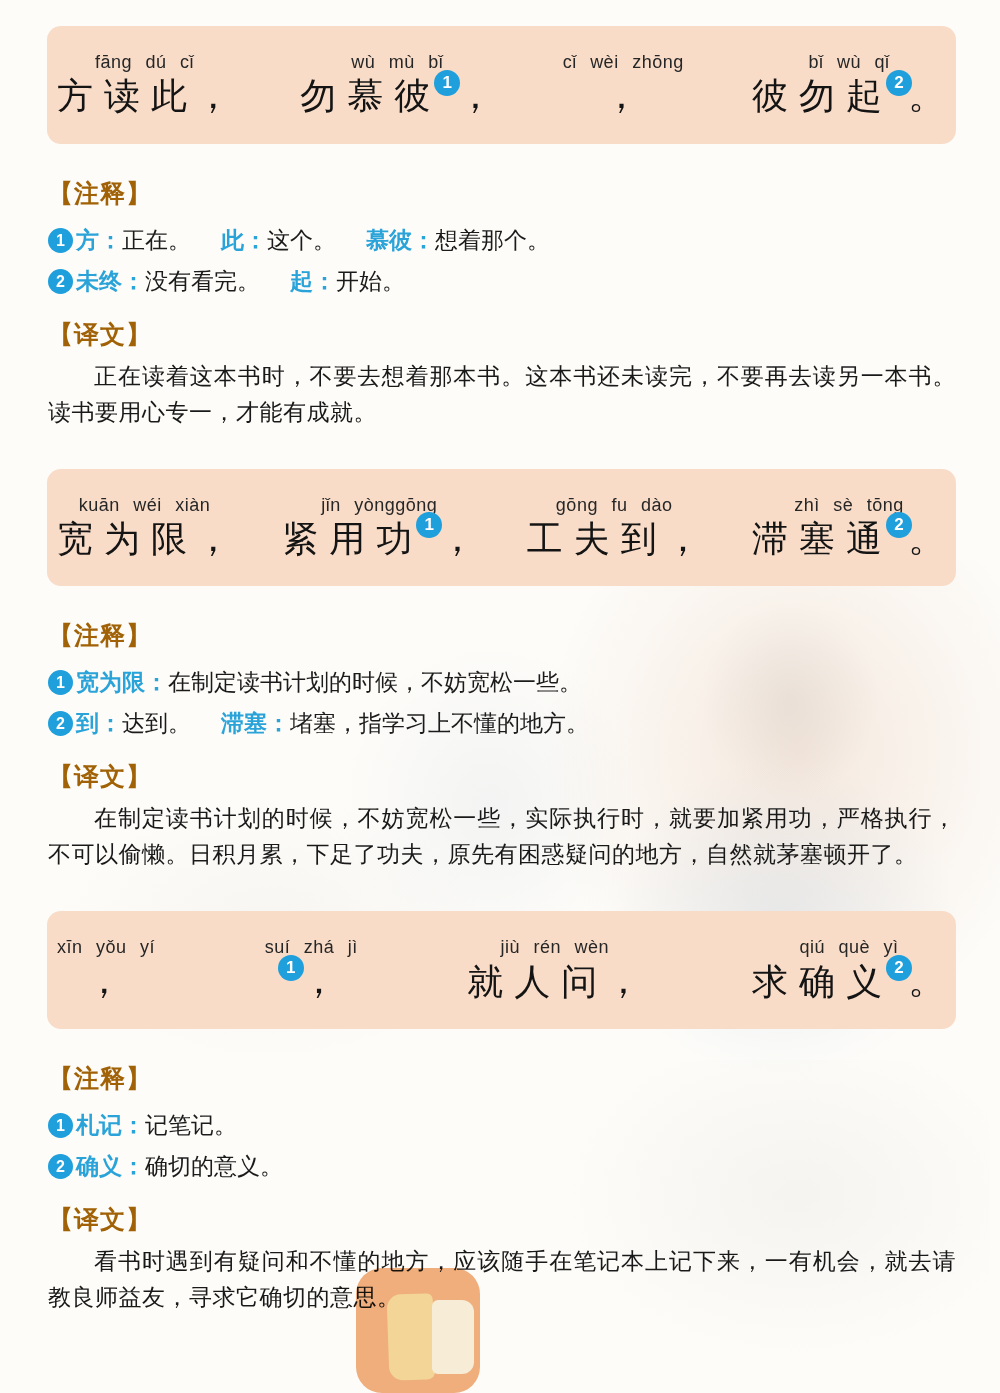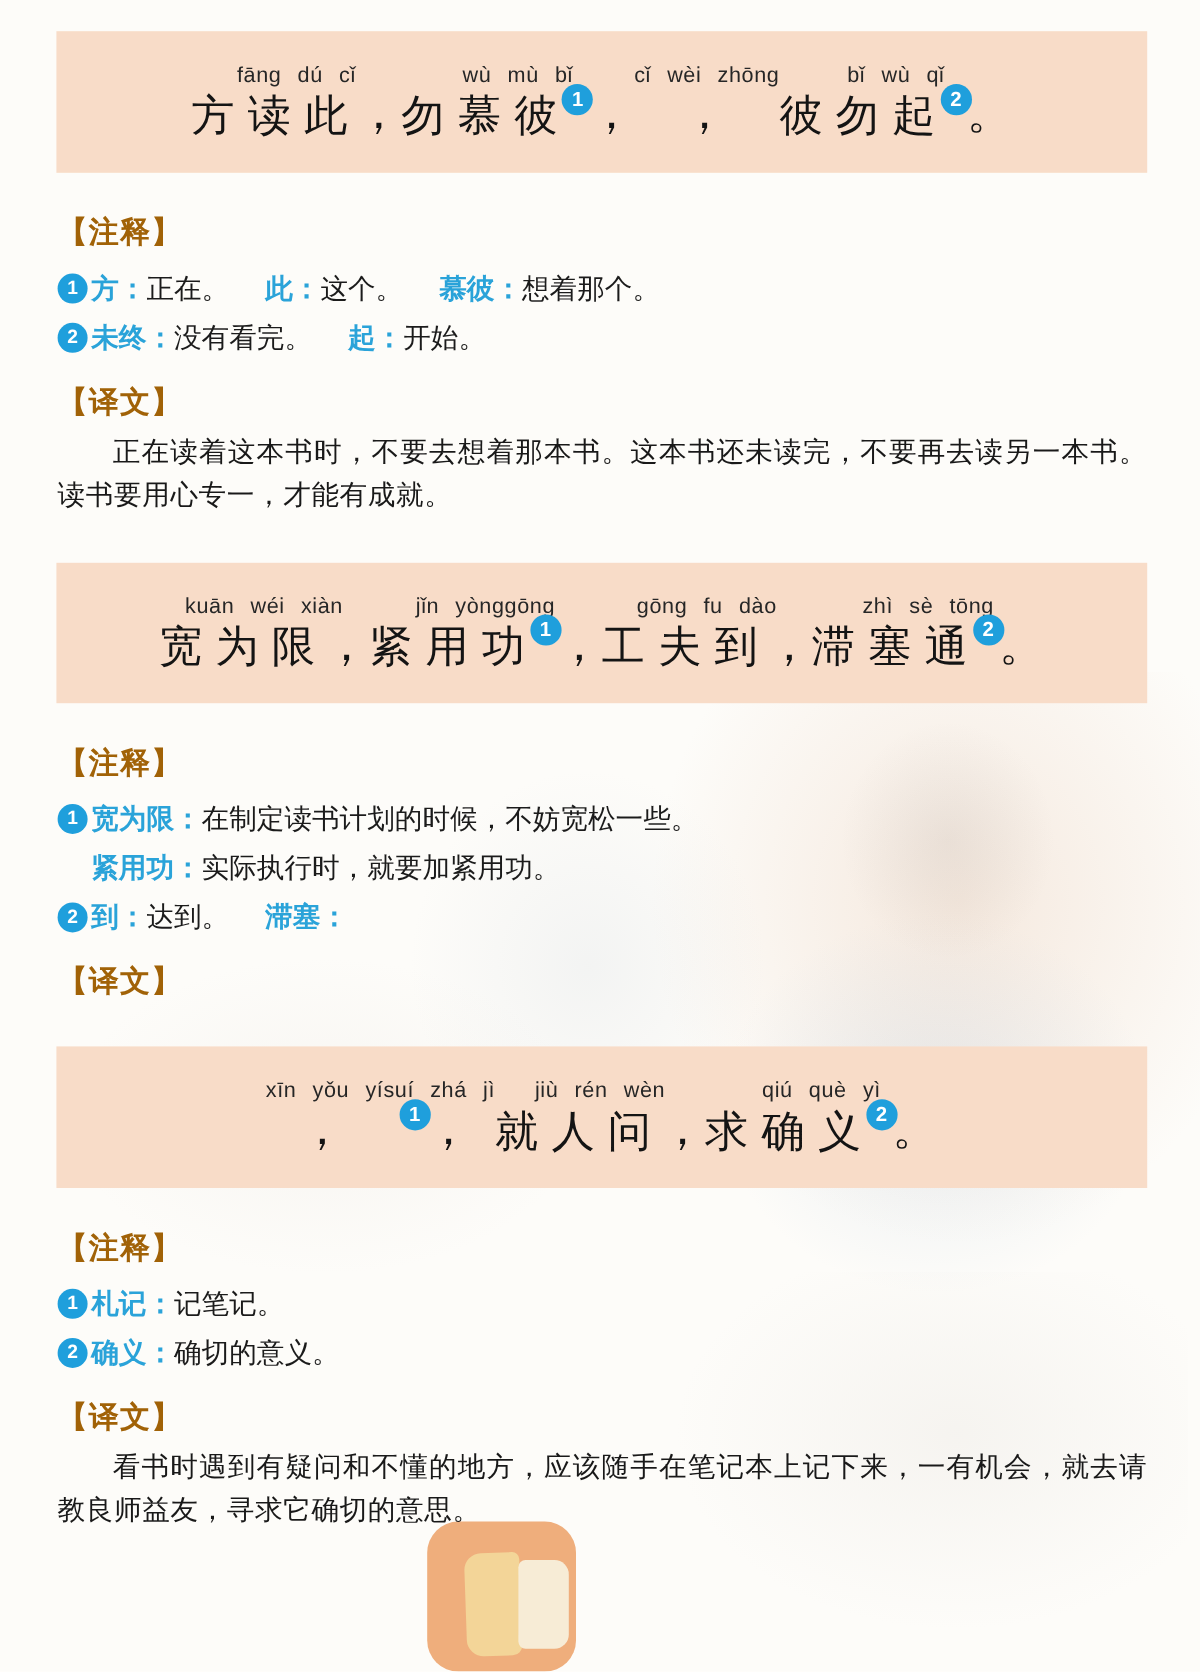--- a/index.html
+++ b/index.html
@@ -38,23 +38,23 @@
     position:absolute; left:700px; top:600px; width:180px; height:200px;
     background:radial-gradient(ellipse at 50% 50%, rgba(120,110,105,.10), rgba(120,110,105,0) 70%);
   }
 
   
   #sections { position:relative; z-index:1; }
 
   .banner {
     margin:0 44px 0 47px;
     background:#f8dcc8;
-    display:flex; justify-content:center; align-items:flex-end;
+    display:flex; justify-content:space-between; align-items:flex-end;
     padding:26px 10px 26px 10px;
-    border-radius:0;
+    border-radius:14px;
   }
   .banner.first { margin-top:26px; }
   .banner.later { margin-top:38px; }
 
   .group { display:inline-flex; flex-direction:column; align-items:center; }
   .pinyin {
     font-family:"Liberation Sans","DejaVu Sans",sans-serif;
     font-size:18px; color:#262626; letter-spacing:.5px; word-spacing:8px;
     margin-bottom:1px; white-space:nowrap;
   }
@@ -222,32 +222,29 @@
       </div>
       <div class="sec-body">
         <div class="sec-header notes-header">【注释】</div>
         <div class="notes">
           <div class="note-line">
             <span class="nmark">1</span>
             <span class="term">宽为限：</span>
             <span class="def">在制定读书计划的时候，不妨宽松一些。</span>
           </div>
           <div class="note-line">
-            <span class="nmark empty"></span>
-            <span class="term">紧用功：</span>
-            <span class="def">实际执行时，就要加紧用功。</span>
-          </div>
-          <div class="note-line">
             <span class="nmark">2</span>
             <span class="term">到：</span>
             <span class="def">达到。</span>
             <span class="term">滞塞：</span>
+            <span class="def">堵塞，指学习上不懂的地方。</span>
           </div>
         </div>
         <div class="sec-header trans-header">【译文】</div>
+        <p class="para">在制定读书计划的时候，不妨宽松一些，实际执行时，就要加紧用功，严格执行，不可以偷懒。日积月累，下足了功夫，原先有困惑疑问的地方，自然就茅塞顿开了。</p>
       </div>
     </section>
     <section class="verse-section">
       <div class="banner later">
         <span class="group">
           <span class="pinyin">xīn yǒu yí</span>
           <span class="hanzi-row">
             <span class="punct">，</span>
           </span>
         </span>

